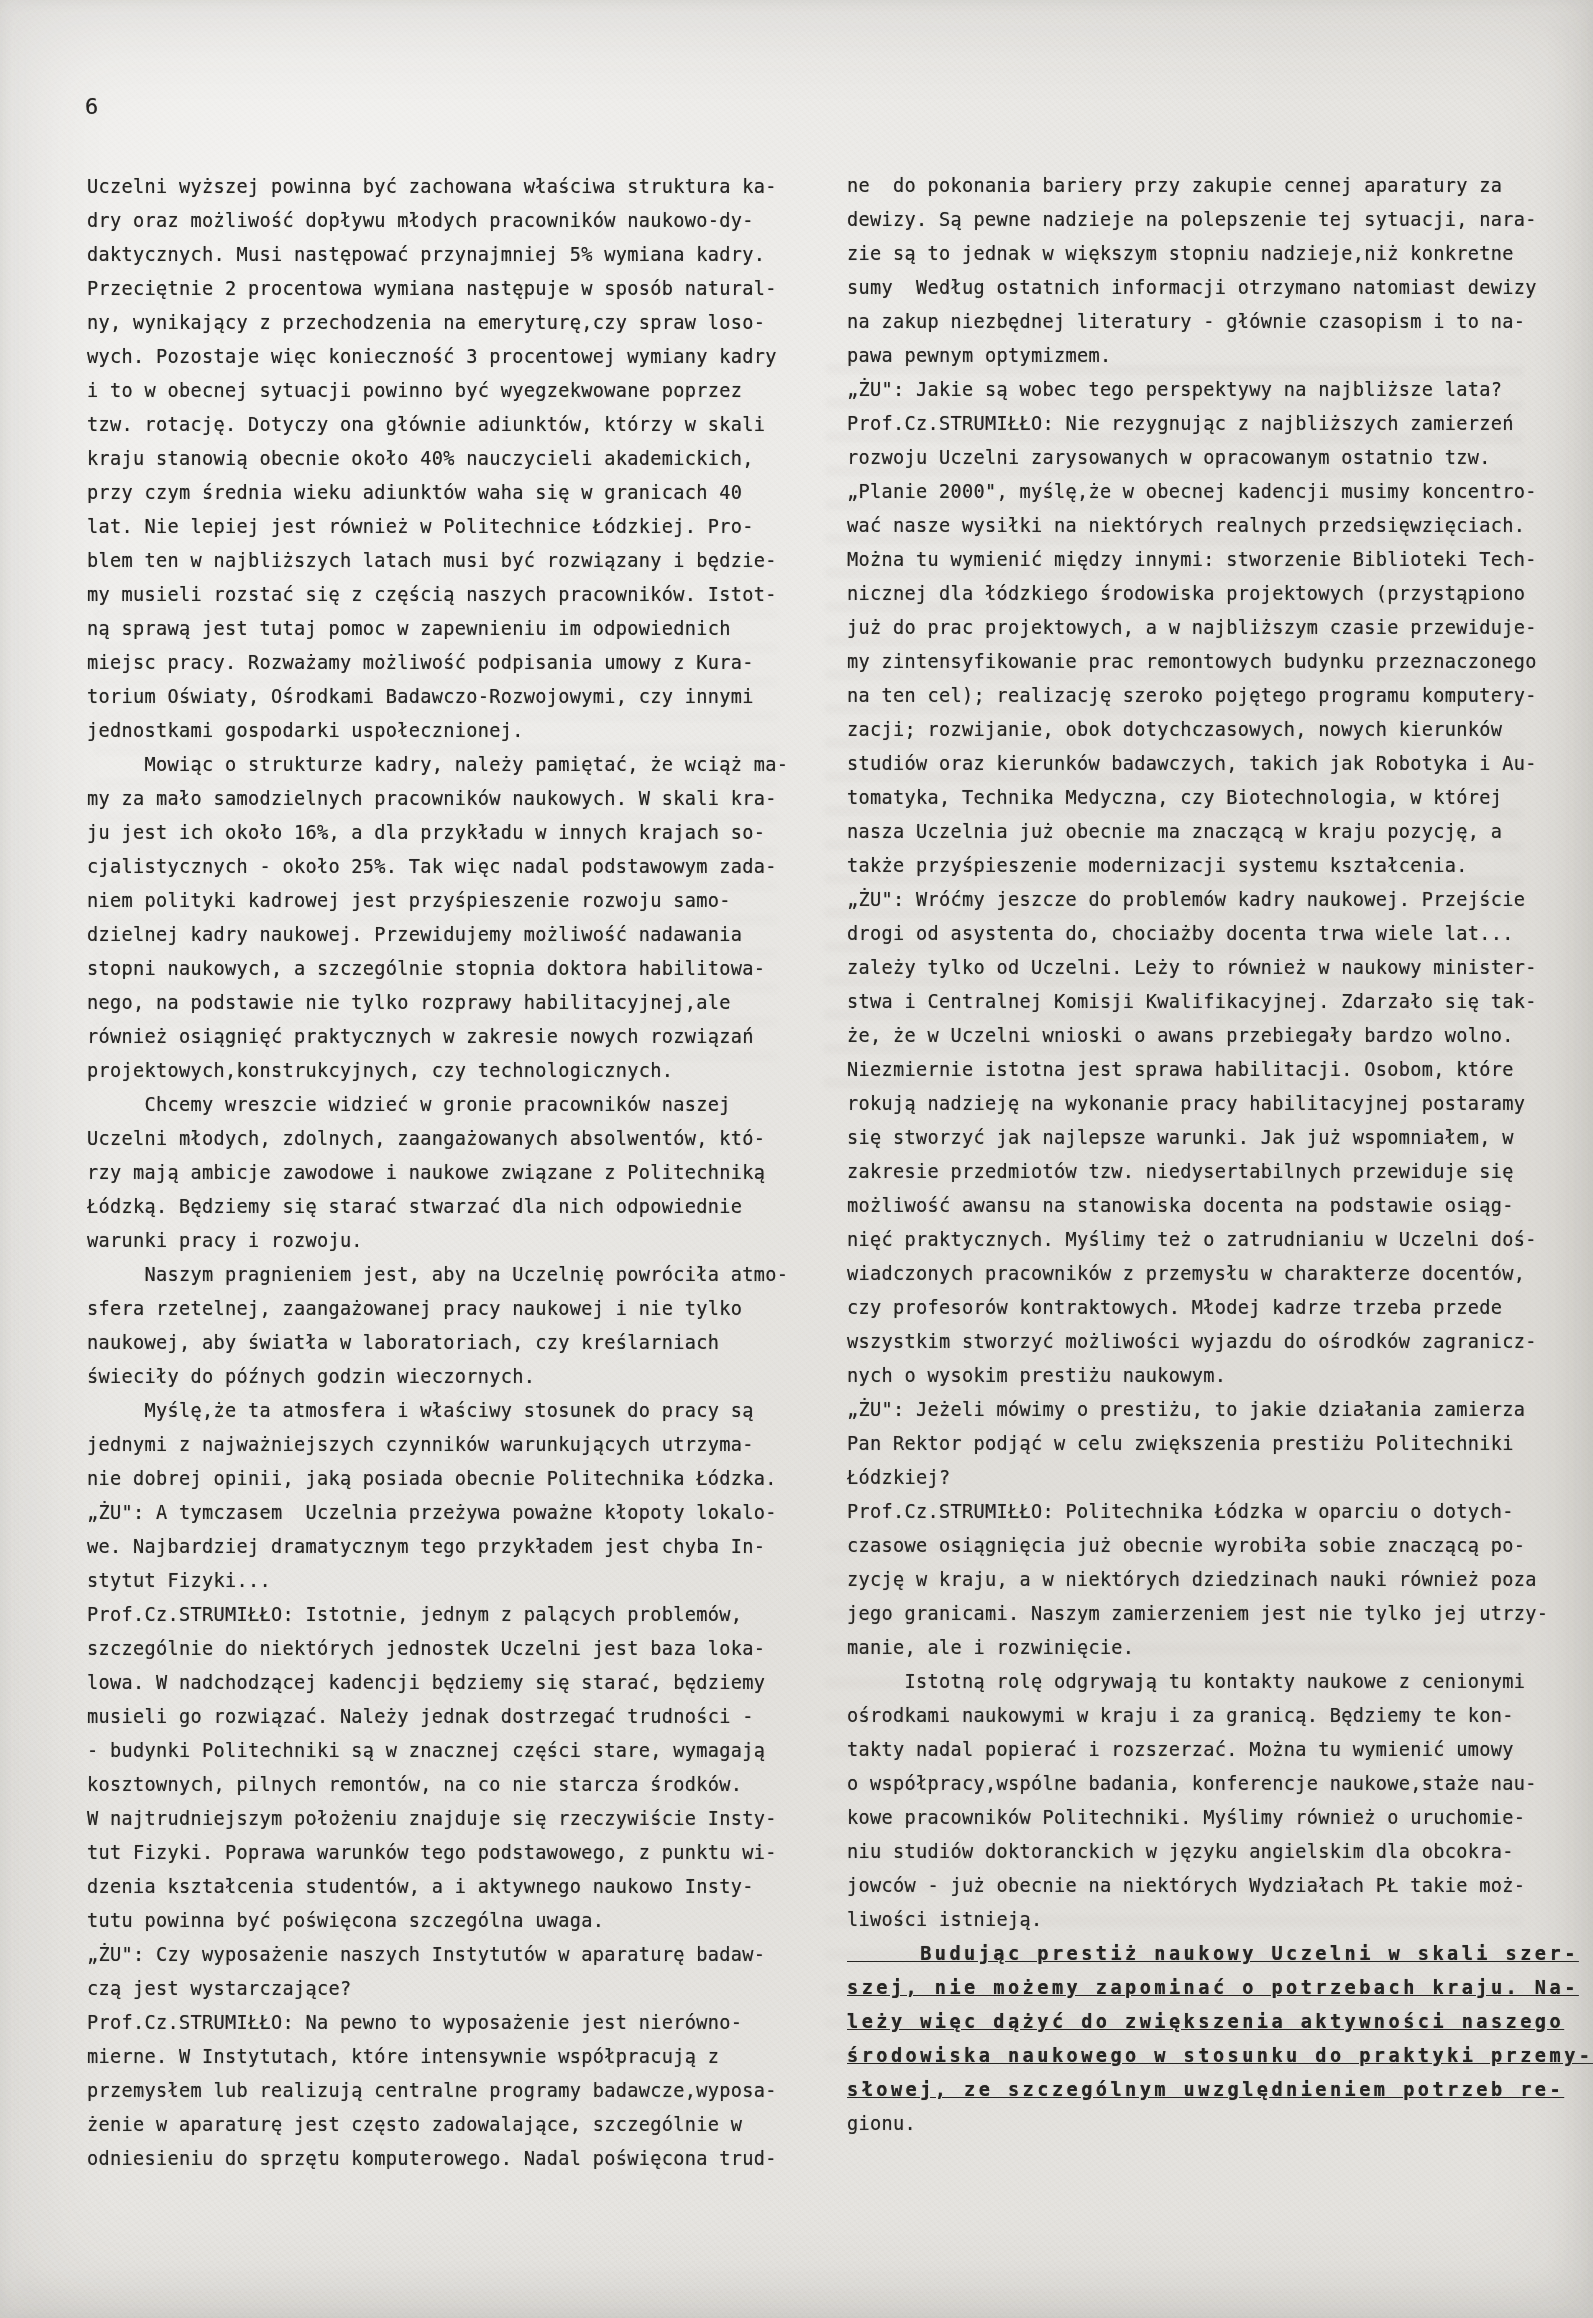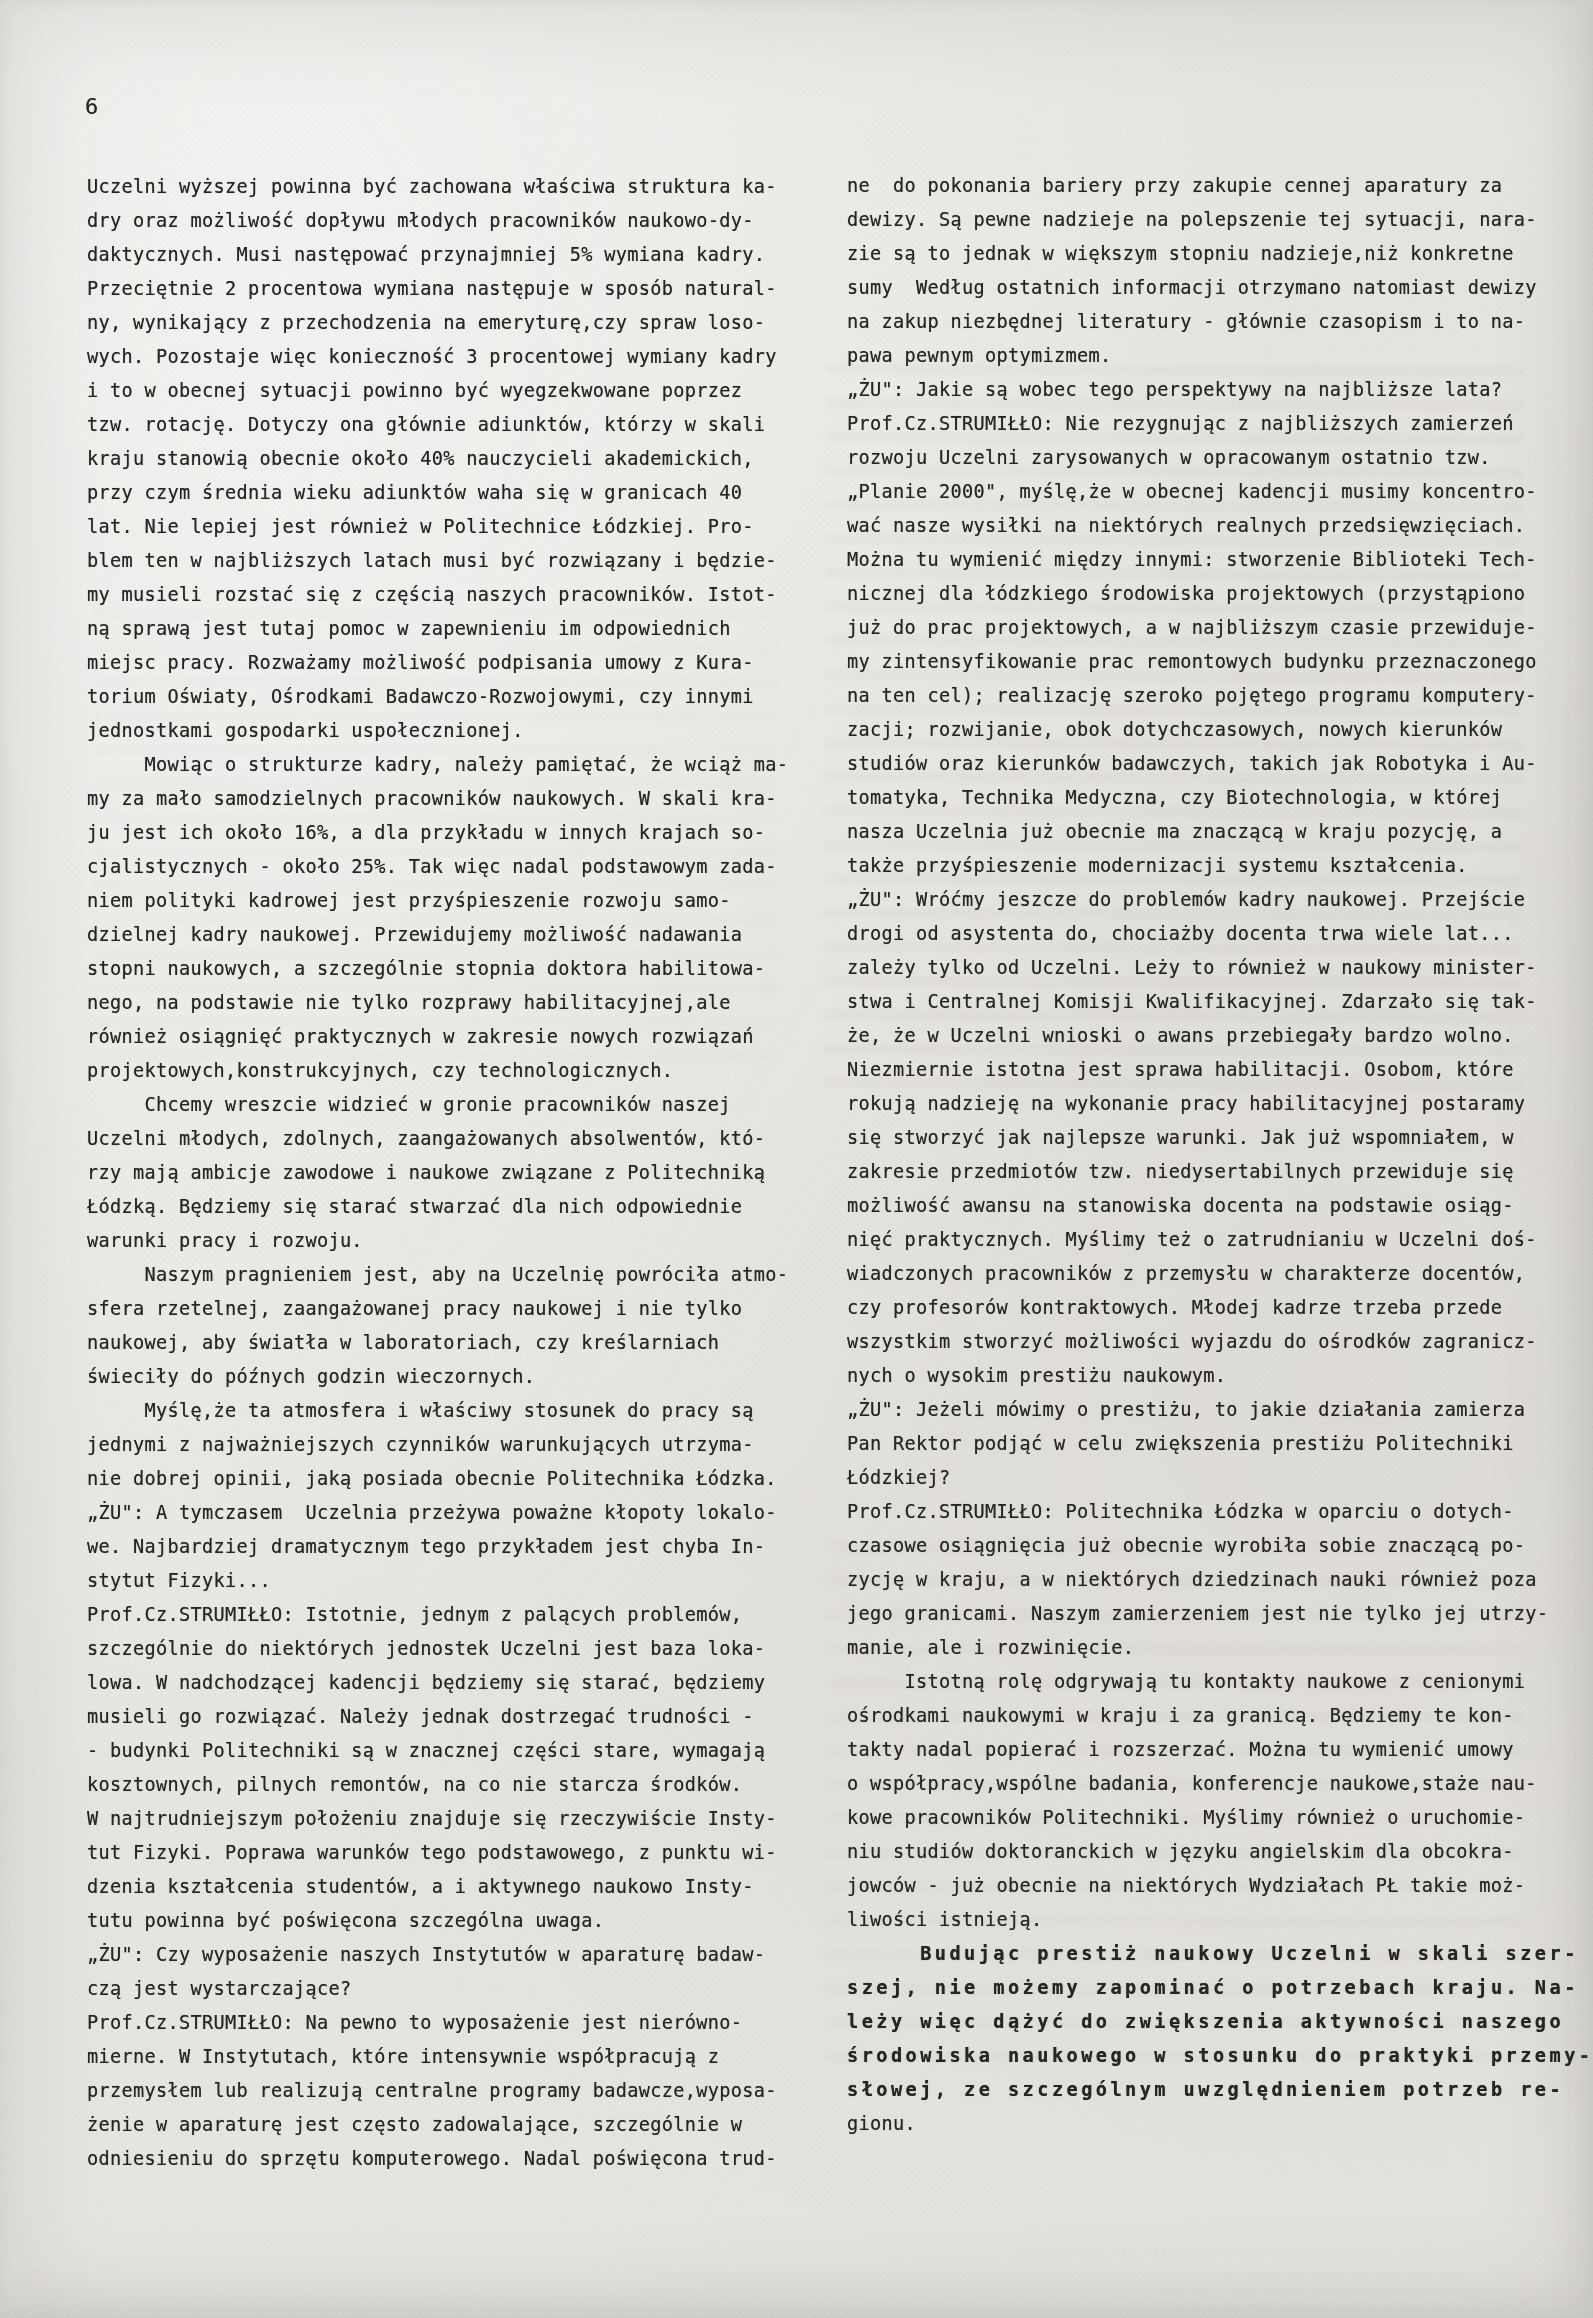--- a/index.html
+++ b/index.html
@@ -30,20 +30,21 @@
     white-space:pre;
     font-size:18.6px;
     height:34px;line-height:34px;
     letter-spacing:0.3px;
     text-shadow:0 0 0.7px rgba(45,43,40,.62);
   }
   .tline.wide{
     letter-spacing:.185em;
     font-weight:bold;
     text-shadow:0 0 0.7px rgba(35,33,30,.7);
+    text-decoration:underline;
   }
   
   .ghost{
     position:absolute;
     filter:blur(2.7px);
     background:repeating-linear-gradient(
       to bottom,
       rgba(105,100,94,.075) 0 10px,
       rgba(105,100,94,0) 10px 34px);
     opacity:.55;

